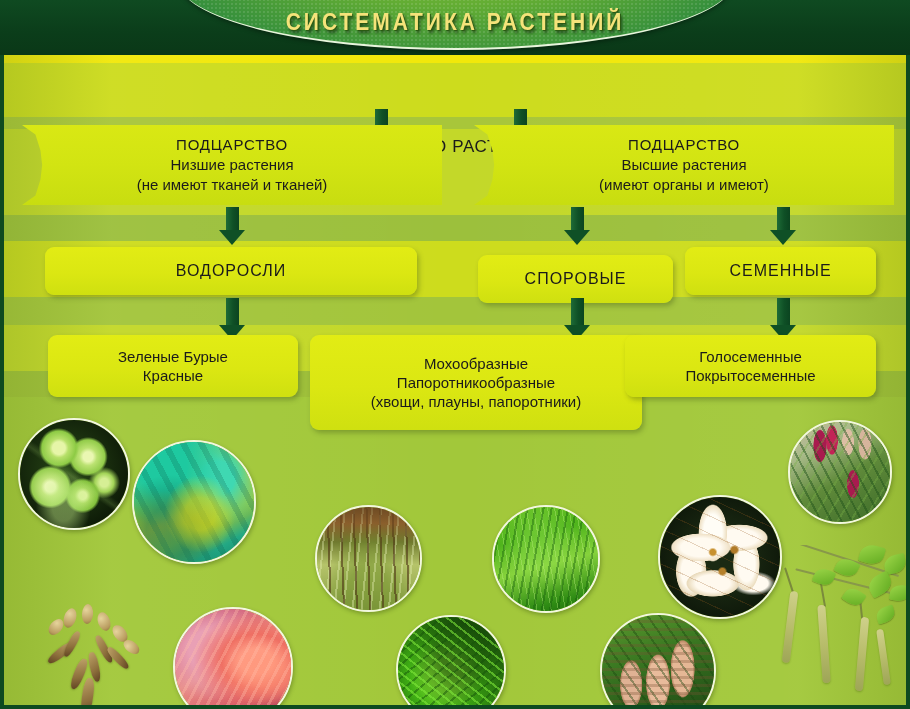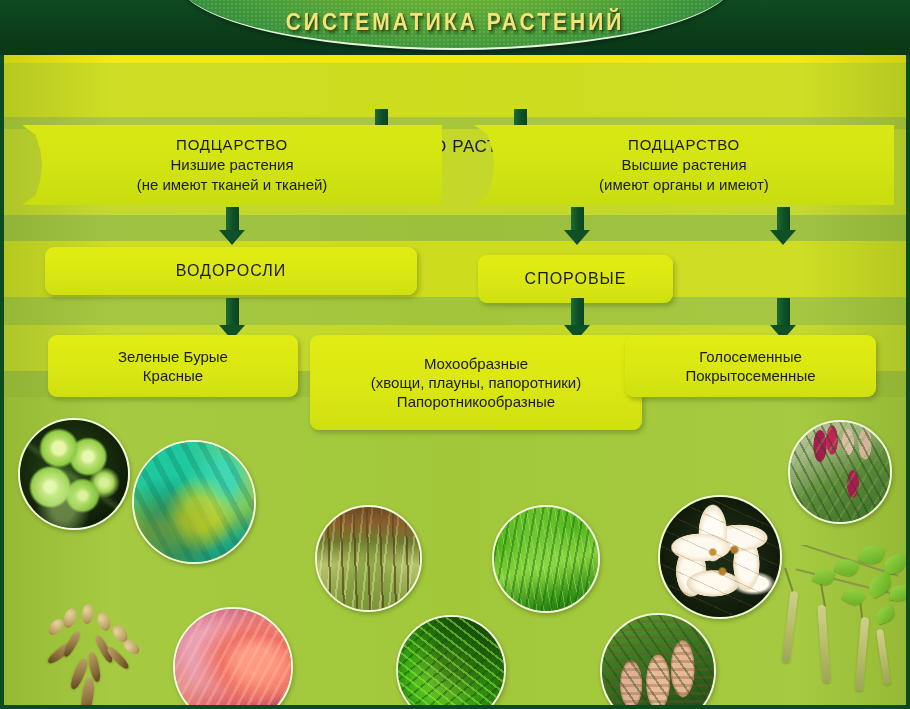--- a/index.html
+++ b/index.html
@@ -356,20 +356,23 @@
       <div class="stem"></div>
         <div class="head"></div>
     </div>
 
     <div class="rbox mid" style="left:41px;top:192px;width:372px;height:48px;">
       <span>ВОДОРОСЛИ</span>
     </div>
     <div class="rbox mid" style="left:474px;top:200px;width:195px;height:48px;">
       <span>СПОРОВЫЕ</span>
     </div>
+    <div class="rbox mid" style="left:681px;top:192px;width:191px;height:48px;">
+      <span>СЕМЕННЫЕ</span>
+    </div>
 
     <div class="arrow" style="left:215px;top:243px;height:42px;">
       <div class="stem"></div>
         <div class="head"></div>
     </div>
     <div class="arrow" style="left:560px;top:243px;height:42px;">
       <div class="stem"></div>
         <div class="head"></div>
     </div>
     <div class="arrow" style="left:766px;top:243px;height:42px;">
@@ -380,22 +383,22 @@
     <div class="rbox" style="left:44px;top:280px;width:250px;height:62px;">
       <div>
         <div class="sub">Зеленые     Бурые</div>
         <div class="sub">Красные</div>
       </div>
     </div>
 
     <div class="rbox" style="left:306px;top:280px;width:332px;height:95px;">
       <div>
         <div class="sub">Мохообразные</div>
+        <div class="sub">Папоротникообразные</div>
         <div class="sub">(хвощи, плауны, папоротники)</div>
-        <div class="sub">Папоротникообразные</div>
       </div>
     </div>
 
     <div class="rbox" style="left:621px;top:280px;width:251px;height:62px;">
       <div>
         <div class="sub">Голосеменные</div>
         <div class="sub">Покрытосеменные</div>
       </div>
     </div>
 

